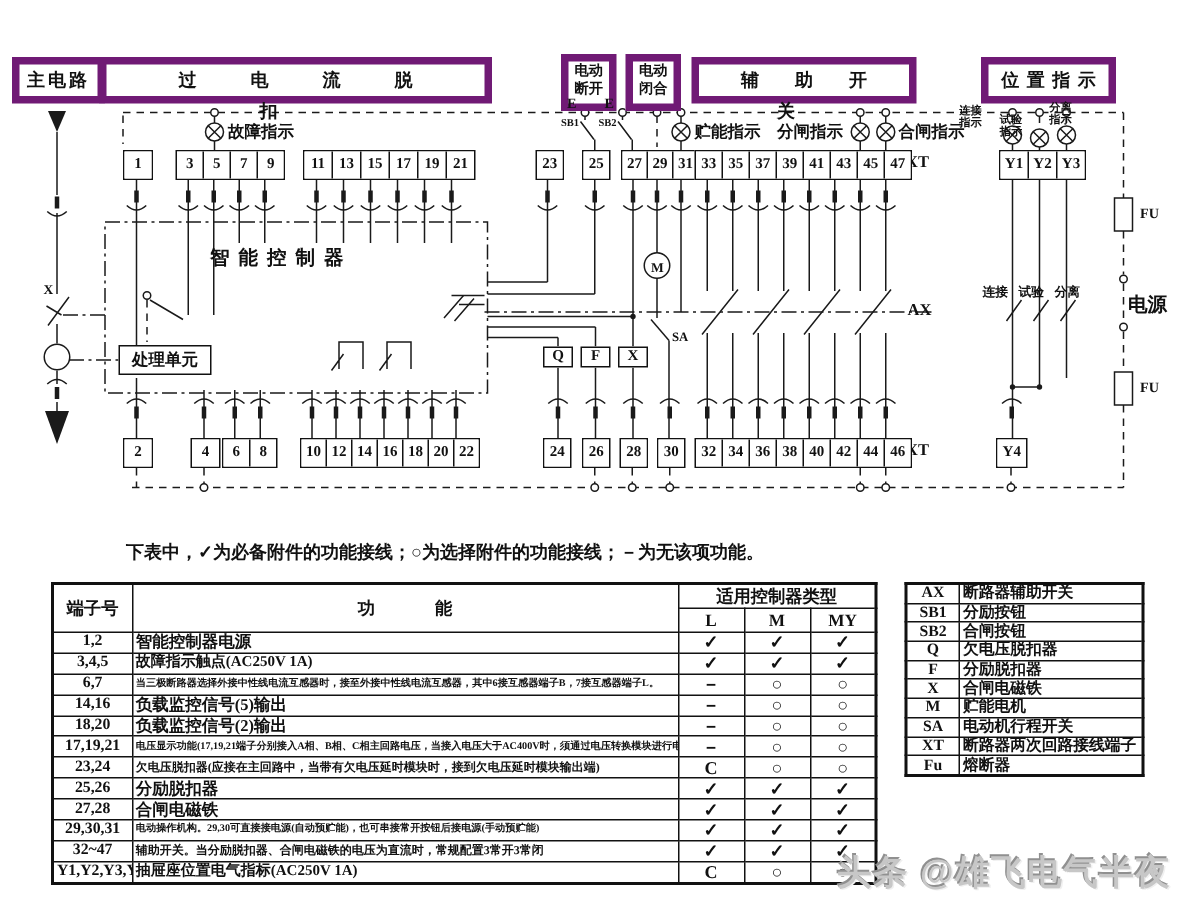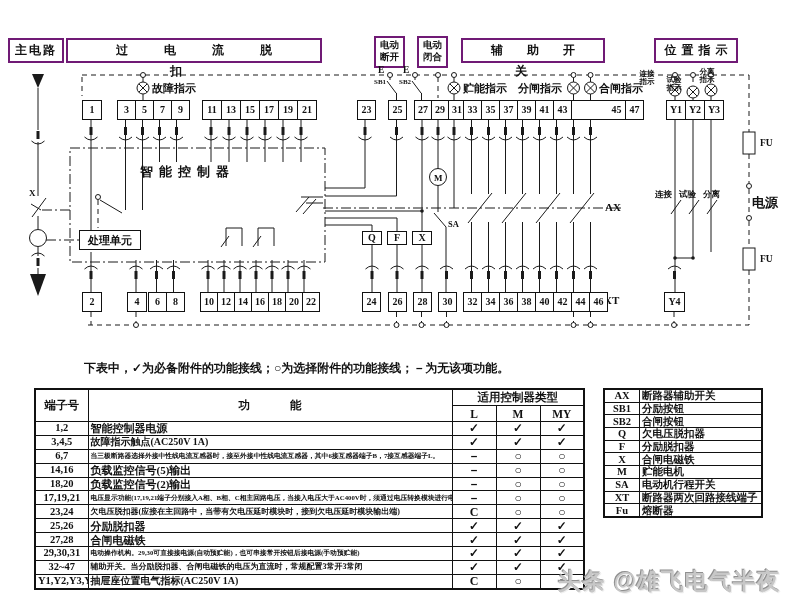--- a/index.html
+++ b/index.html
@@ -5,21 +5,21 @@
   html,body{margin:0;padding:0;background:#fff;}
   #page{position:relative;width:788px;height:607px;background:#fff;overflow:hidden;
         font-family:"Liberation Serif","DejaVu Serif",serif;color:#111;}
   svg{position:absolute;left:0;top:0;}
   .solid{stroke:#1a1a1a;fill:none;stroke-width:1;}
   .dashed{stroke:#1a1a1a;fill:none;stroke-width:1;stroke-dasharray:5 4;}
   .dashdot{stroke:#1a1a1a;fill:none;stroke-width:1;stroke-dasharray:10 3 2 3;}
   .fillblk{fill:#1a1a1a;stroke:none;}
   .node{fill:#fff;stroke:#1a1a1a;stroke-width:1;}
   .lbl{position:absolute;font-weight:bold;font-size:11px;white-space:nowrap;line-height:12px;}
-  .hbox{position:absolute;border:2px solid #701a75;background:#fff;text-align:center;
+  .hbox{position:absolute;border:5px solid #701a75;background:#fff;text-align:center;
         font-weight:bold;font-size:12px;line-height:21px;}
   .twoline{white-space:normal;word-break:break-all;text-align:center;}
   .strip{position:absolute;display:flex;border:1px solid #111;background:#fff;height:18px;}
   .strip .cell{border-left:1px solid #111;font-weight:bold;font-size:10px;line-height:18px;
         text-align:center;background:#fff;}
   .strip .cell:first-child{border-left:none;}
   .smallbox{position:absolute;border:1.5px solid #111;background:#fff;text-align:center;
         font-weight:bold;font-size:10px;line-height:13px;}
   table{border-collapse:collapse;}
   #main-table{position:absolute;left:34px;top:388px;width:551px;table-layout:fixed;}
@@ -296,21 +296,21 @@
         <div class="cell" style="width: 16px;">29</div>
         <div class="cell" style="width: 16px;">31</div>
       </div>
       <div class="strip" style="left: 463px; top: 100px;">
         <div class="cell" style="width: 17px;">33</div>
         <div class="cell" style="width: 17px;">35</div>
         <div class="cell" style="width: 17px;">37</div>
         <div class="cell" style="width: 17px;">39</div>
         <div class="cell" style="width: 17px;">41</div>
         <div class="cell" style="width: 17px;">43</div>
-        <div class="cell" style="width: 17px; padding-left: 36px;">45</div>
+        <div class="cell" style="width: 17px;">45</div>
         <div class="cell" style="width: 17px;">47</div>
       </div>
       <div class="strip" style="left: 666px; top: 100px;">
         <div class="cell" style="width: 18px;">Y1</div>
         <div class="cell" style="width: 18px;">Y2</div>
         <div class="cell" style="width: 18px;">Y3</div>
       </div>
       <div class="strip" style="left: 82px; top: 292px;">
         <div class="cell" style="width: 18px;">2</div>
       </div>

